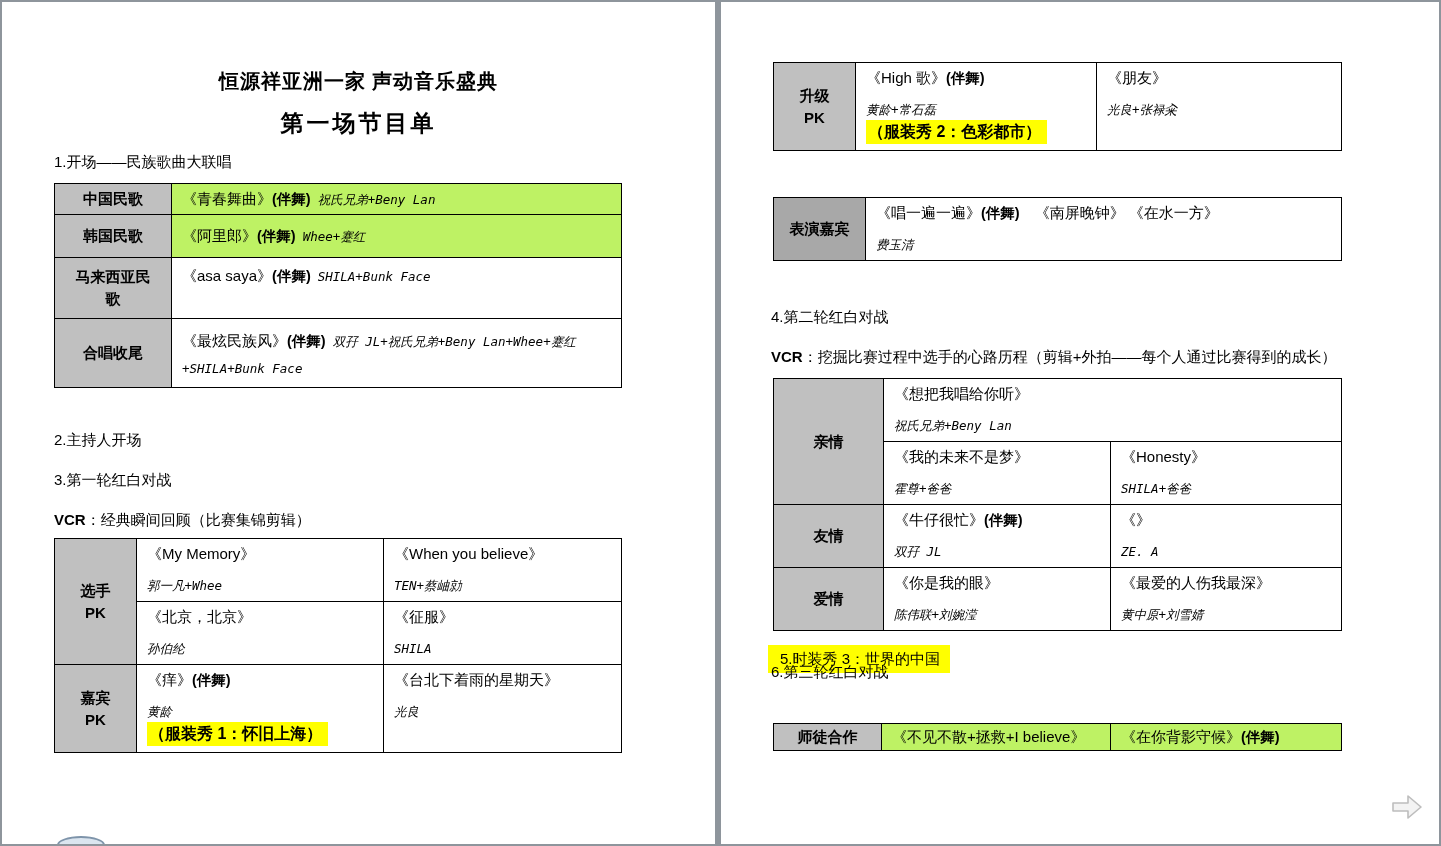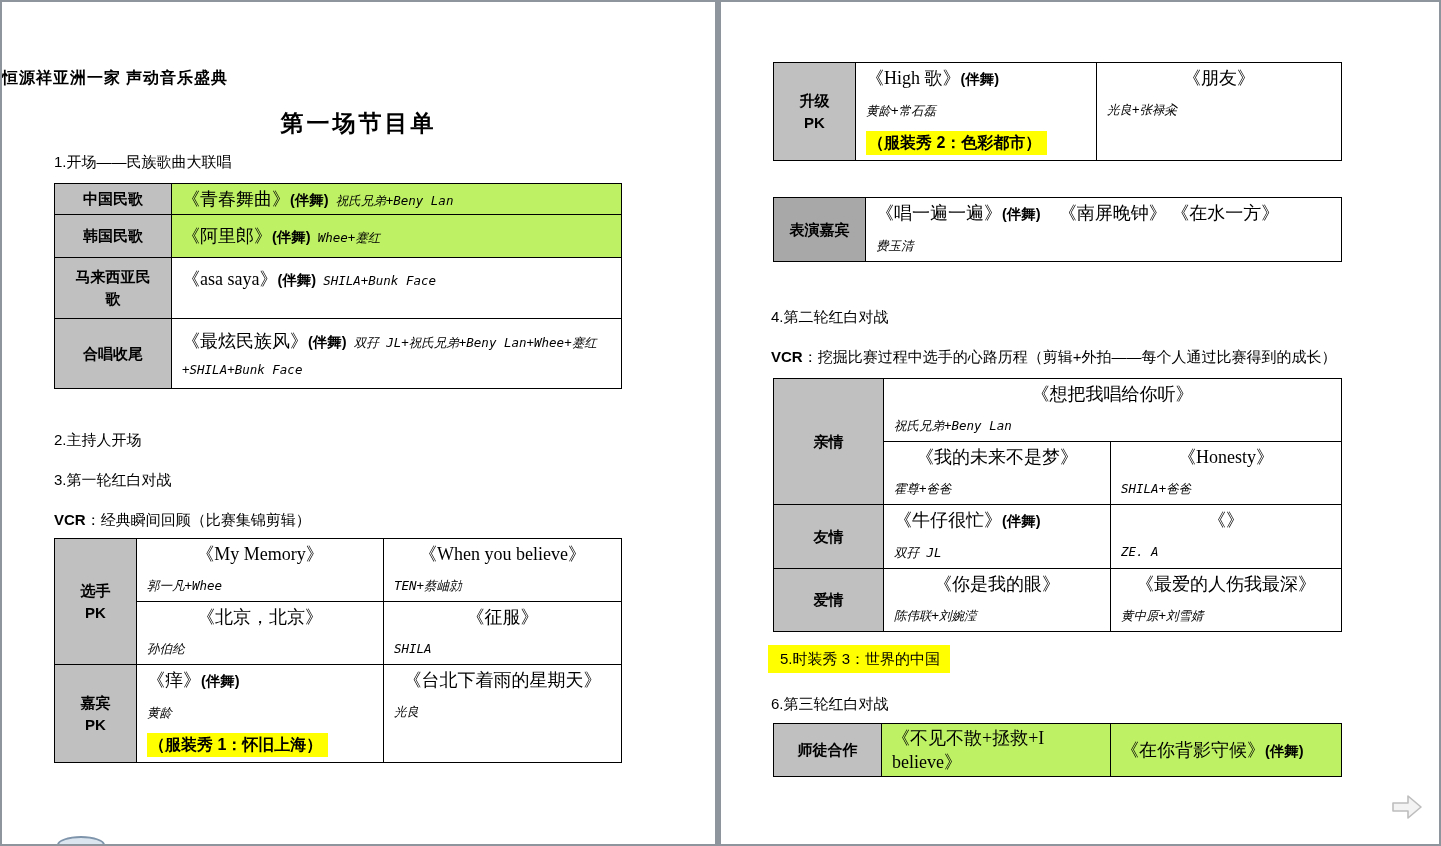--- a/index.html
+++ b/index.html
@@ -8,45 +8,45 @@
 
   .frame {
     position:relative; width:1441px; height:846px;
     border:2px solid #8e959c; background:#ffffff; overflow:hidden;
   }
   .page { position:absolute; top:0; height:842px; background:#ffffff; }
   .page-left  { left:0; width:713px; }
   .page-right { left:719px; width:718px; }
   .divider { position:absolute; left:713px; top:0; width:6px; height:842px; background:#8e959c; }
 
-  .doc-title { position:absolute; left:0; width:100%; text-align:left;
-    font-family:"Liberation Serif", serif; font-weight:bold; font-size:16px; letter-spacing:1px; }
+  .doc-title { position:absolute; left:0; width:100%; text-align:center;
+    font-family:"Liberation Serif", serif; font-weight:bold; font-size:20px; letter-spacing:1px; }
   .doc-subtitle { position:absolute; left:0; width:100%; text-align:center;
     font-family:"Liberation Serif", serif; font-weight:bold; font-size:23px; letter-spacing:3px; }
 
   .h-section { position:absolute; font-size:15px; line-height:20px; white-space:nowrap; }
   .vcr-label { font-weight:bold; }
 
   table { position:absolute; border-collapse:collapse; table-layout:fixed; }
   th, td { border:1.5px solid #000; }
   th.cat {
     background:#c0c0c0; font-weight:bold; font-size:15px;
     text-align:center; vertical-align:middle; padding:0 14px; line-height:22px;
   }
   th.cat-dark { background:#a8a8a8; }
   td.cell { vertical-align:top; padding:5px 10px; background:#ffffff; }
   td.cell-mid { vertical-align:middle; padding:2px 10px; background:#bef264; }
 
-  .song { font-family:Liberation Serif, serif; font-size:18px;text-align:center; }
+  .song { font-family:Liberation Sans, sans-serif; font-size:15px; }
   .acc  { font-weight:bold; font-size:14.5px; font-family:"Liberation Sans", sans-serif; }
   .perf { font-family:"DejaVu Sans Mono", monospace; font-style:italic; font-size:12.5px; }
   .perf-inline { margin-left:7px; }
   .line { line-height:20px; }
   .l2 { margin-top:12px; }
-  .l3 { margin-top:10px; }
+  .l3 { margin-top:0; }
   .hl { background:#ffff00; font-weight:bold; display:inline-block; padding:2px 6px 2px 2px; }
   .hl-plain { background:#ffff00; display:inline-block; padding:4px 10px 4px 12px; }
 
   .next-arrow { position:absolute; right:16px; bottom:24px; width:32px; height:26px; cursor:pointer; }
   .nav-bubble {
     position:absolute; left:55px; bottom:-10px; width:48px; height:18px;
     border:2px solid #7e94aa; border-radius:50%; background:#dbe5ef;
   }
 </style>
 </head>
@@ -237,21 +237,21 @@
           <div class="line song">《最爱的人伤我最深》</div>
           <div class="line l2 perf">黄中原+刘雪婧</div>
         </td>
       </tr>
     </tbody>
       </table>
 
     <div class="h-section" style="left:47px; top:643px">
       <span class="hl-plain">5.时装秀 3：世界的中国</span>
     </div>
-    <div class="h-section" style="left:50px; top:692px">6.第三轮红白对战</div>
+    <div class="h-section" style="left:50px; top:660px">6.第三轮红白对战</div>
 
     <table style="left:52px; top:721px; width:568px">
       <colgroup>
           <col style="width:108px">
           <col style="width:229px">
           <col style="width:231px">
         </colgroup>
       <tbody>
           <tr style="height:27px">
         <th class="cat">师徒合作</th>

